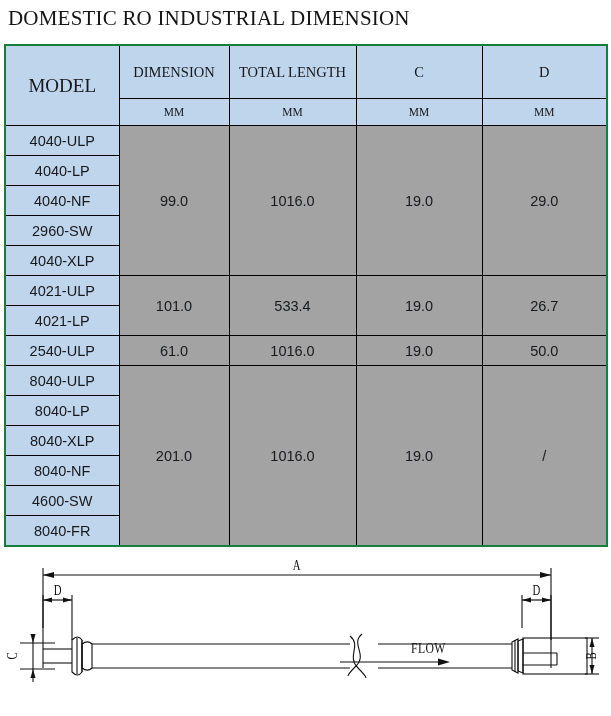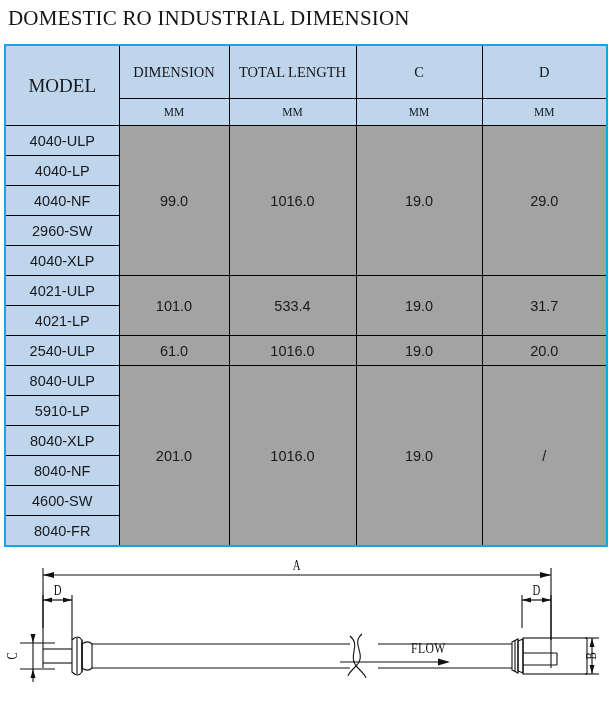--- a/index.html
+++ b/index.html
@@ -39,21 +39,21 @@
   .table-wrap {
     position: absolute;
     left: 4px;
     top: 44px;
     width: 602px;
   }
   table.dim {
     border-collapse: collapse;
     table-layout: fixed;
     width: 602px;
-    border: 2px solid #0ea5e9;
+    border: 2px solid #15803d;
   }
   table.dim td, table.dim th {
     border: 1px solid #000;
     padding: 0;
     text-align: center;
     vertical-align: middle;
     background: #a3a3a3;
   }
   .hdr {
     background: #bed5ec !important;
@@ -156,41 +156,41 @@
             <td class="model-cell">2960-SW</td>
           </tr>
           <tr>
             <td class="model-cell">4040-XLP</td>
           </tr>
           <tr>
             <td class="model-cell">4021-ULP</td>
             <td class="val-cell" rowspan="2">101.0</td>
             <td class="val-cell" rowspan="2">533.4</td>
             <td class="val-cell" rowspan="2">19.0</td>
-            <td class="val-cell" rowspan="2">31.7</td>
+            <td class="val-cell" rowspan="2">26.7</td>
           </tr>
           <tr>
             <td class="model-cell">4021-LP</td>
           </tr>
           <tr>
             <td class="model-cell">2540-ULP</td>
             <td class="val-cell" rowspan="1">61.0</td>
             <td class="val-cell" rowspan="1">1016.0</td>
             <td class="val-cell" rowspan="1">19.0</td>
-            <td class="val-cell" rowspan="1">20.0</td>
+            <td class="val-cell" rowspan="1">50.0</td>
           </tr>
           <tr>
             <td class="model-cell">8040-ULP</td>
             <td class="val-cell" rowspan="6">201.0</td>
             <td class="val-cell" rowspan="6">1016.0</td>
             <td class="val-cell" rowspan="6">19.0</td>
             <td class="val-cell" rowspan="6">/</td>
           </tr>
           <tr>
-            <td class="model-cell">5910-LP</td>
+            <td class="model-cell">8040-LP</td>
           </tr>
           <tr>
             <td class="model-cell">8040-XLP</td>
           </tr>
           <tr>
             <td class="model-cell">8040-NF</td>
           </tr>
           <tr>
             <td class="model-cell">4600-SW</td>
           </tr>

